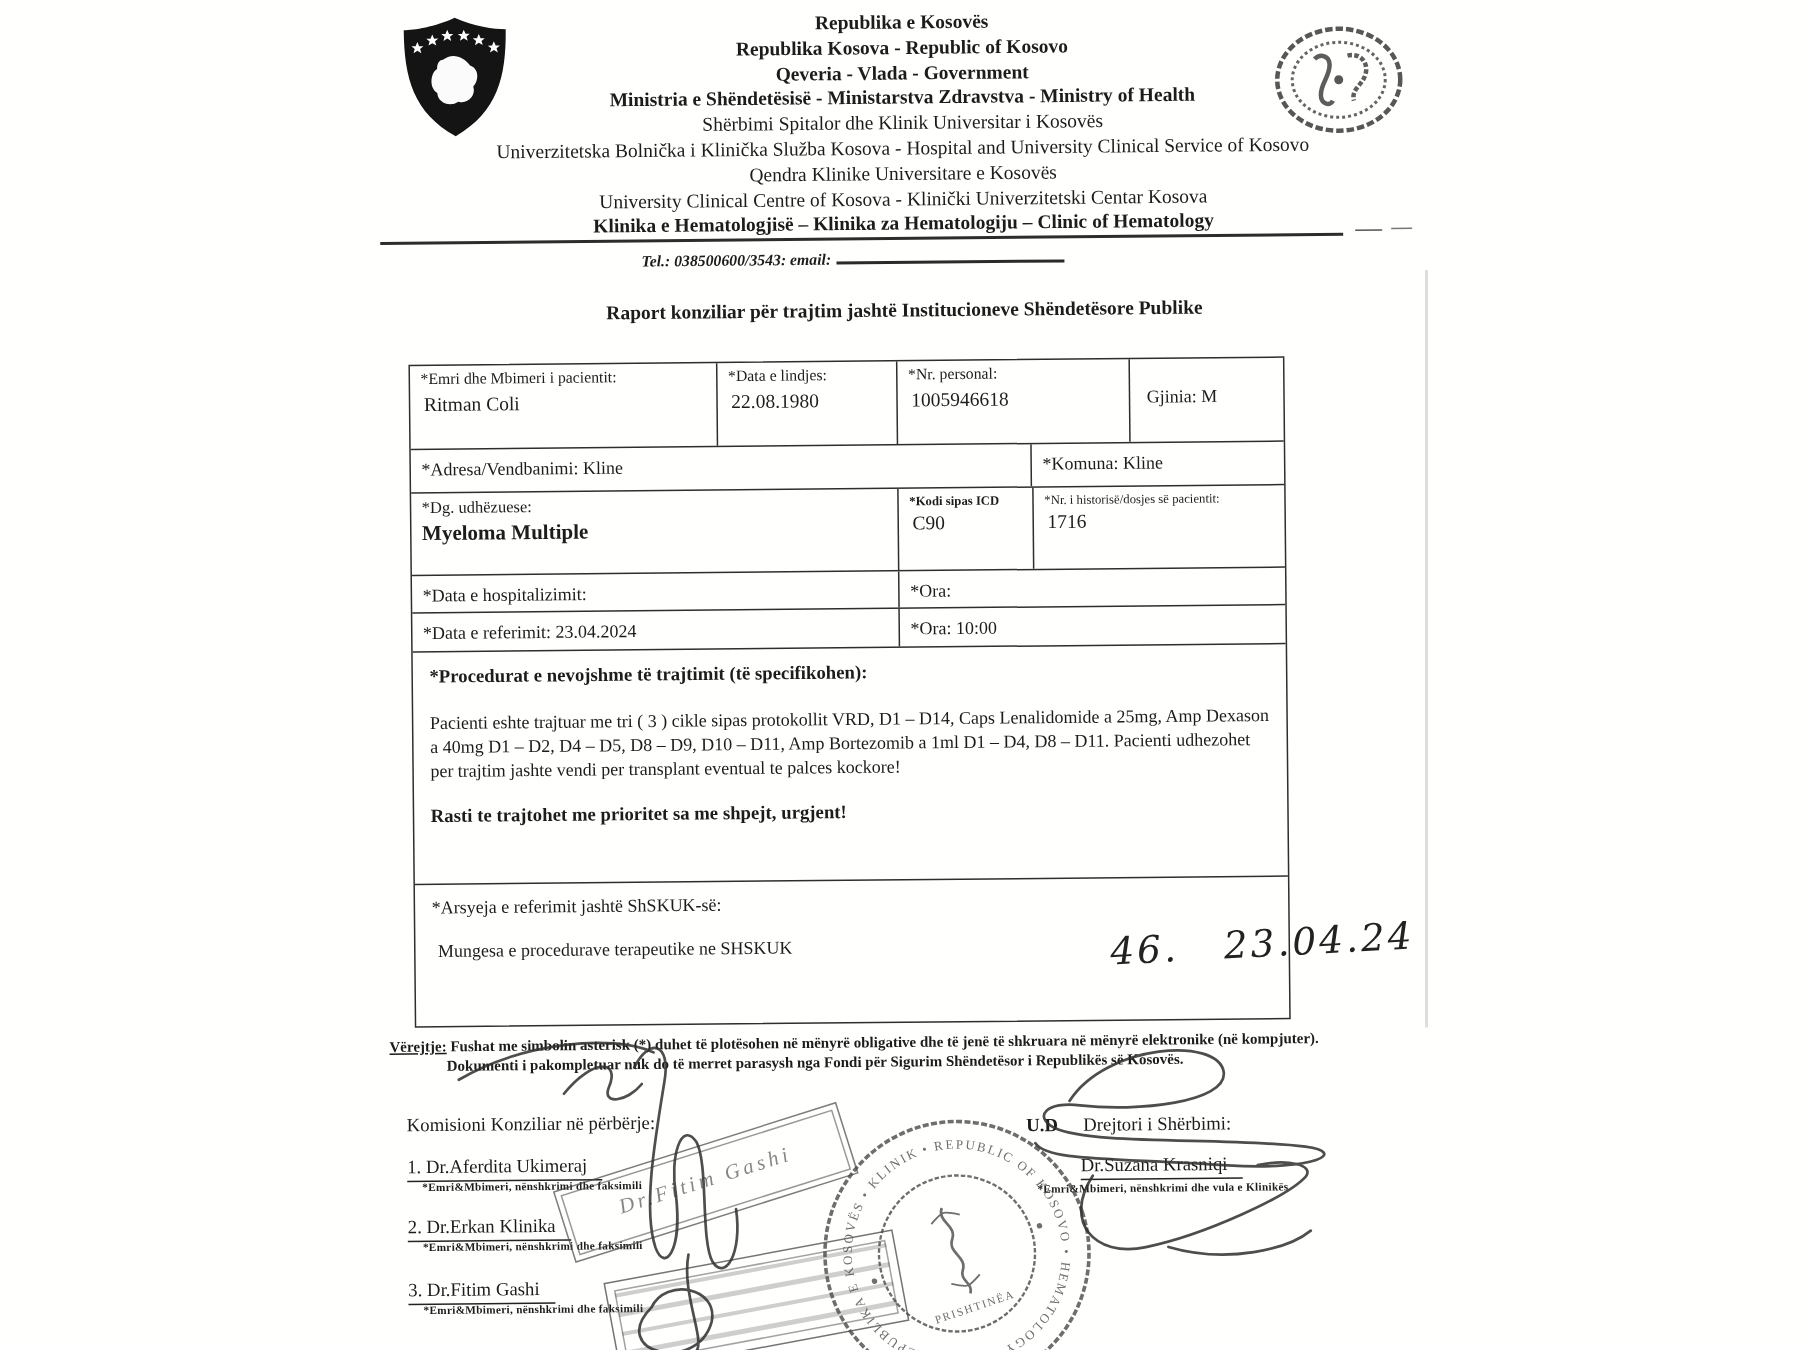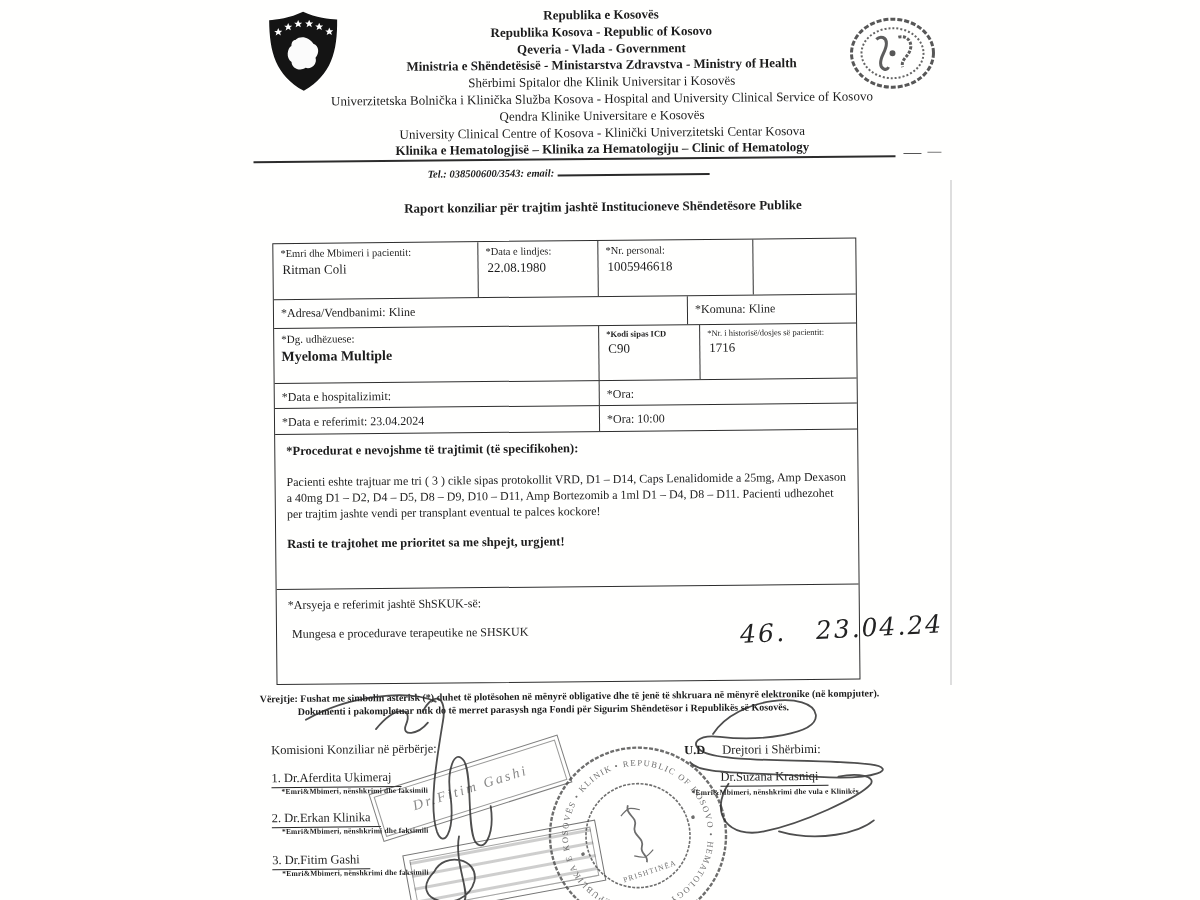--- a/index.html
+++ b/index.html
@@ -24,21 +24,21 @@
 
   
   .tbl { left:274px; top:240px; width:584px; border:1.7px solid #2e2e2e; }
   .trow { display:flex; border-top:1.4px solid #2e2e2e; }
   .trow.first { border-top:none; }
   .tcell { border-right:1.4px solid #2e2e2e; padding:3px 7px; overflow:hidden; }
   .tcell.last { border-right:none; flex:1; }
   .h56 { height:55px; } .h30 { height:29px; } .h25 { height:25px; } .h26 { height:26px; }
   .h156 { height:155px; } .h94 { height:95px; }
   .w1a { width:205px; } .w1b { width:120px; } .w1c { width:155px; }
-  .w2a { width:414px; } .w3a { width:325px; } .w3b { width:101px; }
+  .w2a { width:414px; } .w3a { width:325px; } .w3b { width:90px; }
   .lab { font-size:10.5px; line-height:14px; }
   .val { font-size:13px; line-height:17px; padding-left:2px; }
   .slab { font-size:8.5px; line-height:11px; }
   .inline12 { font-size:12px; line-height:16px; padding-top:2px; }
   .gjinia { font-size:12px; padding-top:15px; padding-left:4px; }
   .dgval { font-size:14px; font-weight:700; margin-top:3px; }
   .proc-cell { padding:9px 11px; }
   .proc-h { font-size:12.5px; font-weight:700; margin-bottom:15px; }
   .proc-b { font-size:12px; line-height:16px; width:560px; }
   .proc-u { font-size:12.5px; font-weight:700; margin-top:15px; }
@@ -48,21 +48,21 @@
 
   .handwriting {
     left:738px; top:617px; font-family:"DejaVu Serif", serif; font-style:italic;
     font-size:25px; color:#222; letter-spacing:2px; transform:rotate(-2.5deg); white-space:nowrap;
   }
   .hw-gap { display:inline-block; width:30px; }
 
   
   .note { left:257px; top:689px; width:620px; font-size:10px; font-weight:700; line-height:13px; }
   .note .nl1 { white-space:nowrap; }
-  .note-label { }
+  .note-label { text-decoration:underline; }
   .note-l2 { margin-left:38px; white-space:nowrap; }
 
   
   .comm-h { left:268px; top:740px; font-size:12.5px; }
   .member { font-size:12.5px; }
   .m1 { left:268px; top:768px; } .m2 { left:268px; top:808px; } .m3 { left:268px; top:850px; }
   .sig-line { display:inline-block; border-bottom:1.3px solid #222; padding:0 10px 1px 0; }
   .sub-lab { font-size:7.5px; font-weight:700; letter-spacing:.2px; }
   .s1 { left:278px; top:784px; } .s2 { left:278px; top:824px; } .s3 { left:278px; top:866px; }
   .ud { left:681px; top:744px; font-size:12.5px; font-weight:700; }
@@ -147,20 +147,23 @@
           <div class="lab">*Emri dhe Mbimeri i pacientit:</div>
           <div class="val">Ritman Coli</div>
         </div>
         <div class="tcell w1b">
           <div class="lab">*Data e lindjes:</div>
           <div class="val">22.08.1980</div>
         </div>
         <div class="tcell w1c">
           <div class="lab">*Nr. personal:</div>
           <div class="val">1005946618</div>
+        </div>
+        <div class="tcell last">
+          <div class="gjinia">Gjinia: M</div>
         </div>
       </div>
 
       <div class="trow h30">
         <div class="tcell w2a">
           <div class="inline12">*Adresa/Vendbanimi: Kline</div>
         </div>
         <div class="tcell last">
           <div class="inline12">*Komuna: Kline</div>
         </div>

